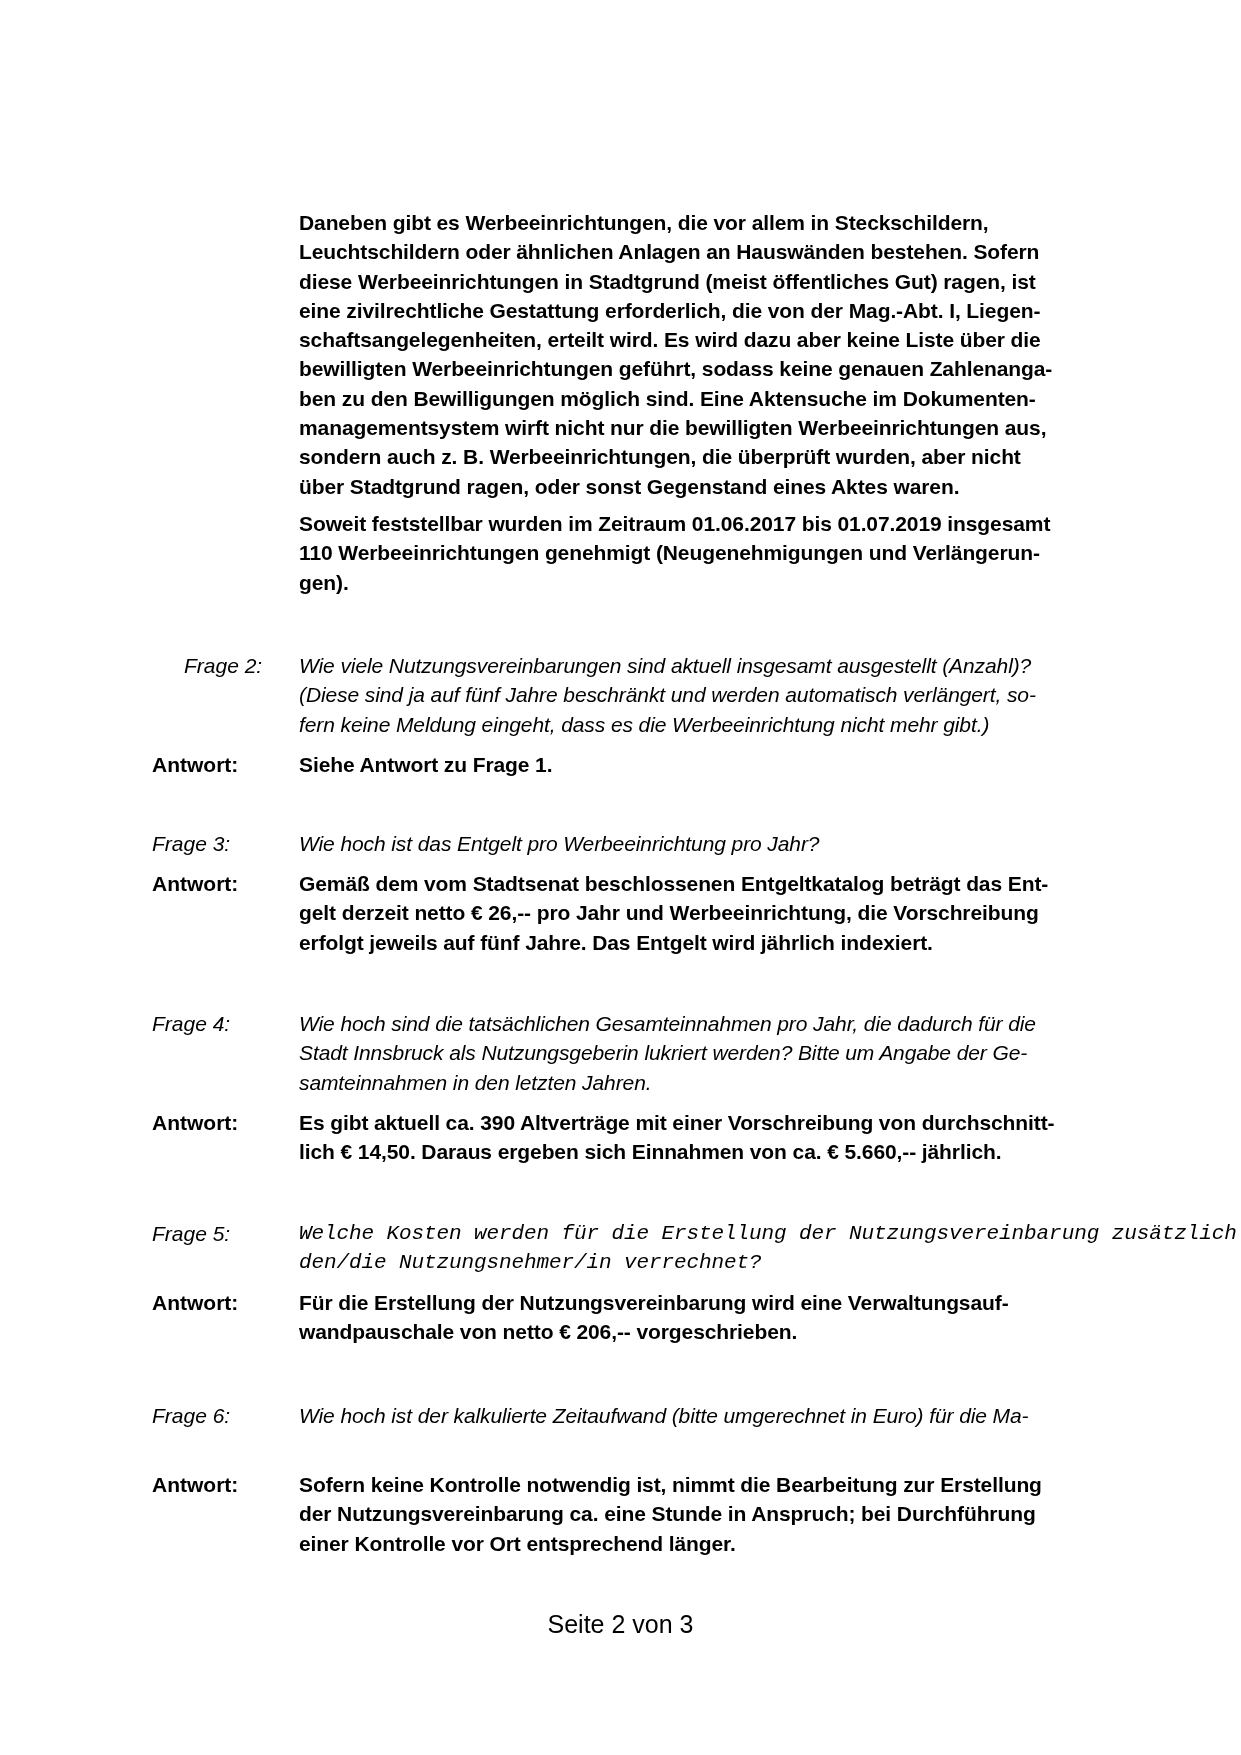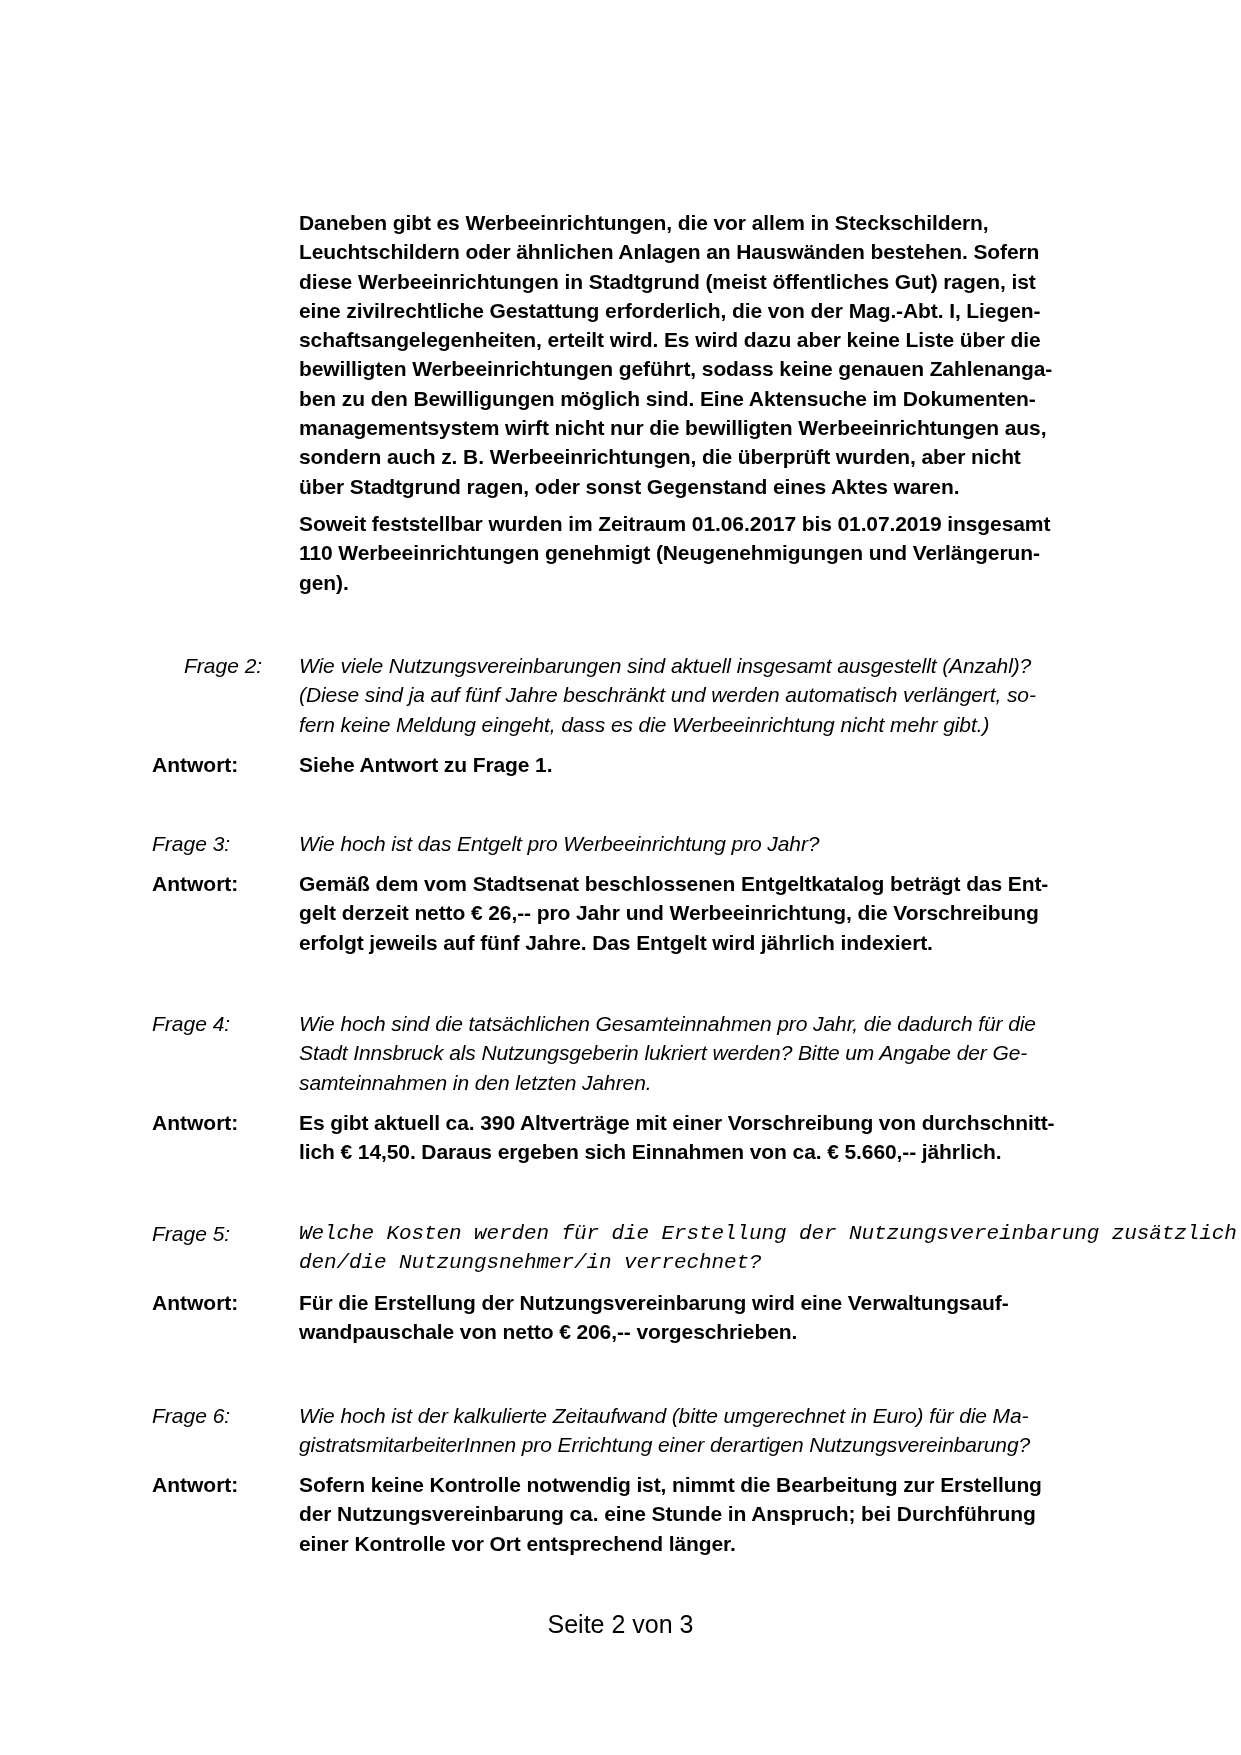--- a/index.html
+++ b/index.html
@@ -116,21 +116,20 @@
   </div>
   <div class="label bold" style="top:1288px;">Antwort:</div>
   <div class="block" style="top:1288px;">
     <div class="line bold">Für die Erstellung der Nutzungsvereinbarung wird eine Verwaltungsauf-</div>
     <div class="line bold">wandpauschale von netto € 206,-- vorgeschrieben.</div>
   </div>
 
   <div class="label italic" style="top:1401px;">Frage 6:</div>
   <div class="block" style="top:1401px;">
     <div class="line italic">Wie hoch ist der kalkulierte Zeitaufwand (bitte umgerechnet in Euro) für die Ma-</div>
-    <div class="line italic">gistratsmitarbeiterInnen pro Errichtung einer derartigen Nutzungsvereinbarung?</div>
   </div>
   <div class="label bold" style="top:1470px;">Antwort:</div>
   <div class="block" style="top:1470px;">
     <div class="line bold">Sofern keine Kontrolle notwendig ist, nimmt die Bearbeitung zur Erstellung</div>
     <div class="line bold">der Nutzungsvereinbarung ca. eine Stunde in Anspruch; bei Durchführung</div>
     <div class="line bold">einer Kontrolle vor Ort entsprechend länger.</div>
   </div>
 
   <div class="footer">Seite 2 von 3</div>
 

